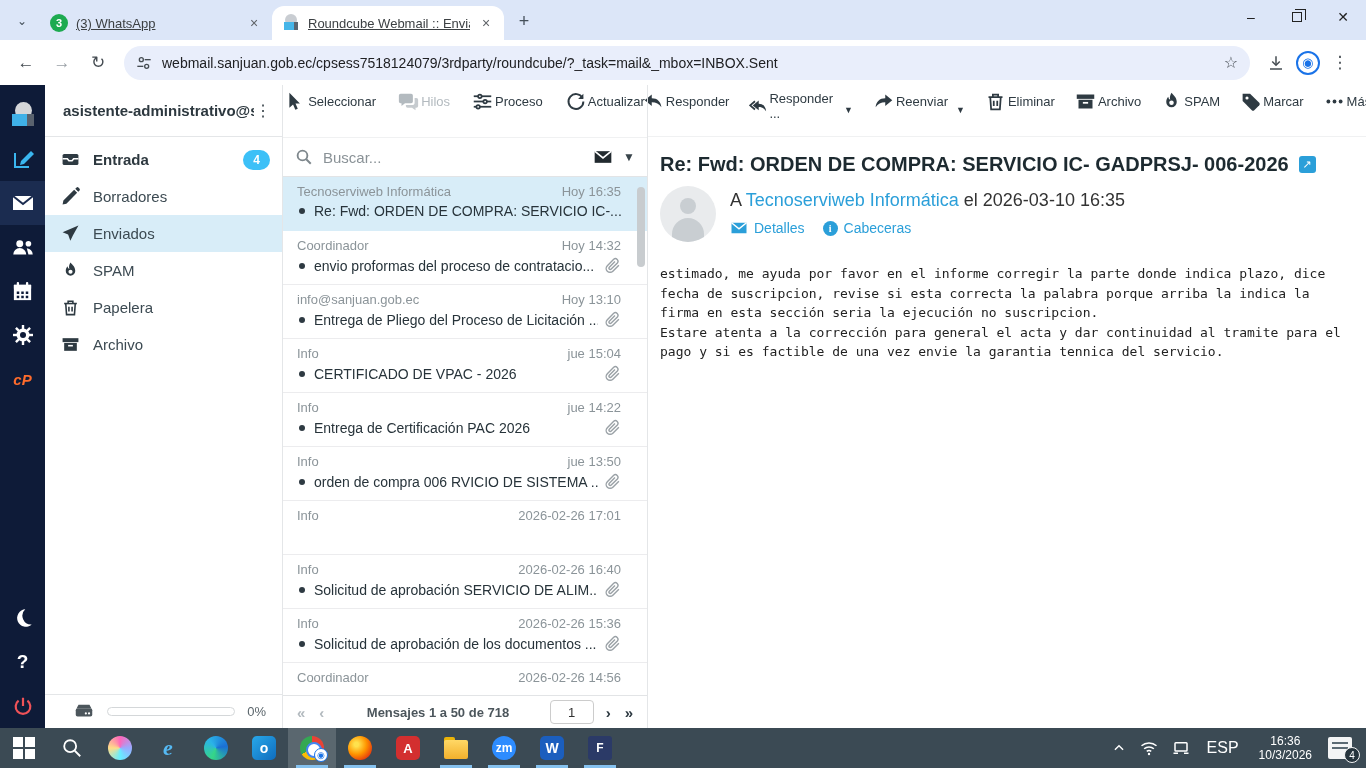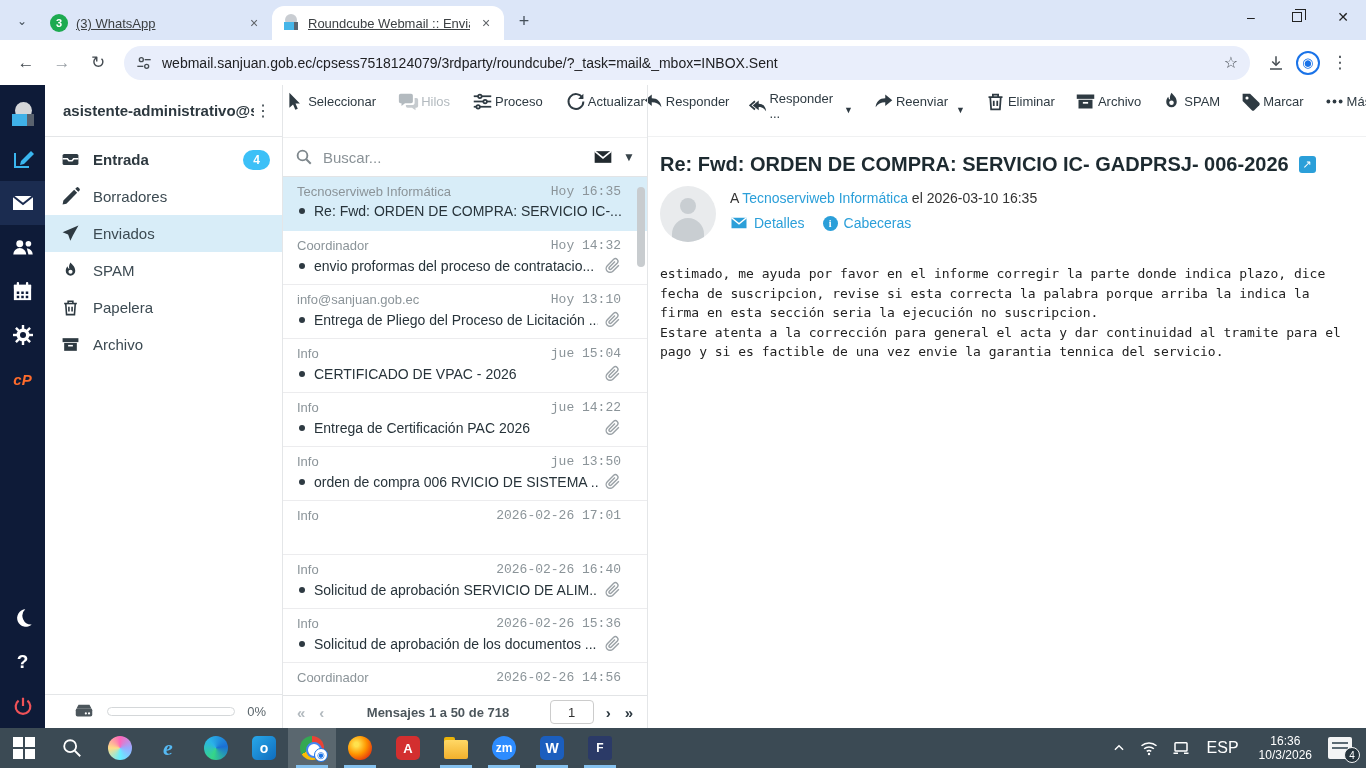--- a/index.html
+++ b/index.html
@@ -72,21 +72,21 @@
   .search-row { height:40px; border-bottom:1px solid #e2e4e6; border-top:1px solid #f0f1f2; display:flex; align-items:center; padding:0 12px; gap:10px; }
   .search-row input { flex:1; border:none; outline:none; font-size:15px; color:#333; background:transparent; font-family:"Liberation Sans",sans-serif; }
   .search-row input::placeholder { color:#8a9297; }
   .search-env { width:20px; height:20px; color:#21292e; }
   .search-caret { color:#39444b; font-size:12px; }
   .msg-viewport { height:518px; overflow:hidden; position:relative; }
   .msg-row { height:54px; padding:7px 26px 0 14px; border-bottom:1px solid #ececee; }
   .msg-row.sel { background:#d8edf8; border-bottom-color:#d8edf8; }
   .msg-top { display:flex; font-size:13px; color:#8b9499; }
   .msg-from { flex:1; white-space:nowrap; overflow:hidden; }
-  .msg-date { margin-left:16px; flex:none;font-family:Liberation Mono, monospace; }
+  .msg-date { margin-left:16px; flex:none; }
   .msg-sub { display:flex; align-items:center; margin-top:4px; font-size:14px; color:#27333a; }
   .unread-dot { width:6px; height:6px; background:#2e3a42; border-radius:50%; margin:0 9px 0 2px; flex:none; }
   .sub-text { flex:1; white-space:nowrap; overflow:hidden; }
   .clip { width:17px; height:17px; color:#9aa1a6; flex:none; margin-left:6px; }
   .list-scrollbar { position:absolute; right:2px; top:10px; width:8px; height:80px; background:#c8cccf; border-radius:4px; }
   .pager { height:33px; border-top:1px solid #e2e4e6; display:flex; align-items:center; padding:0 12px; gap:10px; }
   .pg-btn { font-size:15px; font-weight:bold; color:#2e3a42; padding:0 2px; }
   .pg-btn.disabled { color:#b3babf; }
   .pg-label { flex:1; text-align:center; font-size:13px; font-weight:bold; color:#4c565c; }
   .pg-input { width:44px; height:24px; border:1px solid #ccc; border-radius:4px; text-align:center; font-size:13px; color:#333; font-family:"Liberation Sans",sans-serif; }
@@ -96,21 +96,21 @@
   .view-toolbar { height:52px; display:flex; align-items:flex-start; justify-content:center; gap:20px; padding-top:6px; border-bottom:1px solid #f0f1f2; }
   .caret { font-size:9px; color:#2e3a42; margin-top:14px; margin-left:-12px; }
   .subject-row { display:flex; align-items:center; padding:16px 20px 6px 12px; gap:10px; }
   .subject { font-size:20px; font-weight:bold; color:#1d2a30; white-space:nowrap; overflow:hidden; }
   .extlink { width:17px; height:17px; background:#2b9fd9; border-radius:3px; color:#fff; font-size:11px; display:flex; align-items:center; justify-content:center; flex:none; }
   .meta-block { display:flex; padding:4px 20px 0 12px; gap:14px; }
   .avatar-msg { width:56px; height:56px; border-radius:50%; background:#e9ebed; position:relative; overflow:hidden; flex:none; }
   .avatar-msg .head { position:absolute; left:20px; top:12px; width:16px; height:16px; border-radius:50%; background:#c9ced2; }
   .avatar-msg .body { position:absolute; left:12px; top:32px; width:32px; height:26px; border-radius:16px 16px 0 0; background:#c9ced2; }
   .meta-lines { padding-top:4px; }
-  .meta-line1 { font-size:14px; color:#333; }
+  .meta-line1 { font-size:18px; color:#333; }
   .meta-line1 .recipient { color:#2b9fd9; }
   .meta-line2 { display:flex; align-items:center; gap:18px; margin-top:8px; font-size:14px; color:#2b9fd9; }
   .meta-act { display:flex; align-items:center; gap:6px; }
   .env-blue { width:18px; height:18px; color:#2b9fd9; }
   .info-blue { width:15px; height:15px; border-radius:50%; background:#2b9fd9; color:#fff; font-size:10px; font-weight:bold; display:flex; align-items:center; justify-content:center; font-family:"Liberation Serif",serif; }
   .body-text { padding:22px 20px 0 12px; font-family:"DejaVu Sans Mono",monospace; font-size:13px; line-height:19.5px; color:#222; }
   .body-text p + p { margin-top:0; }
 
   
   .taskbar { position:absolute; left:0; bottom:0; width:1366px; height:40px; background:#3b4a54; display:flex; align-items:center; }

